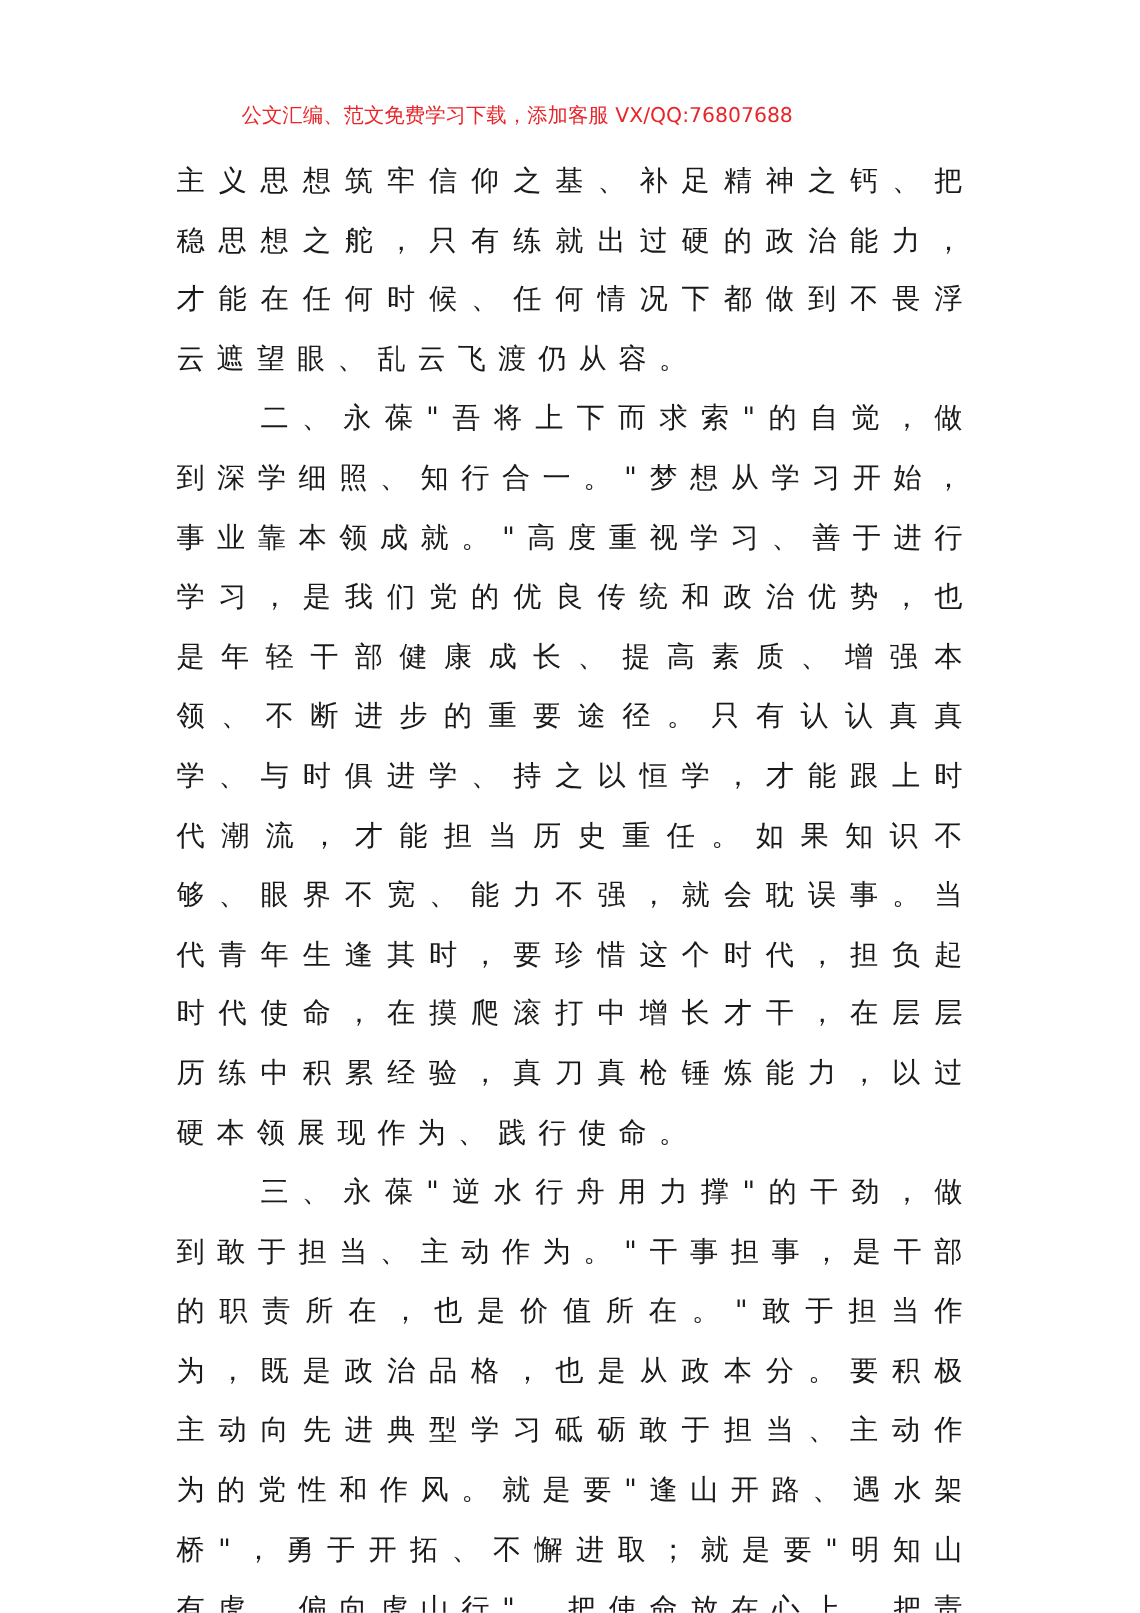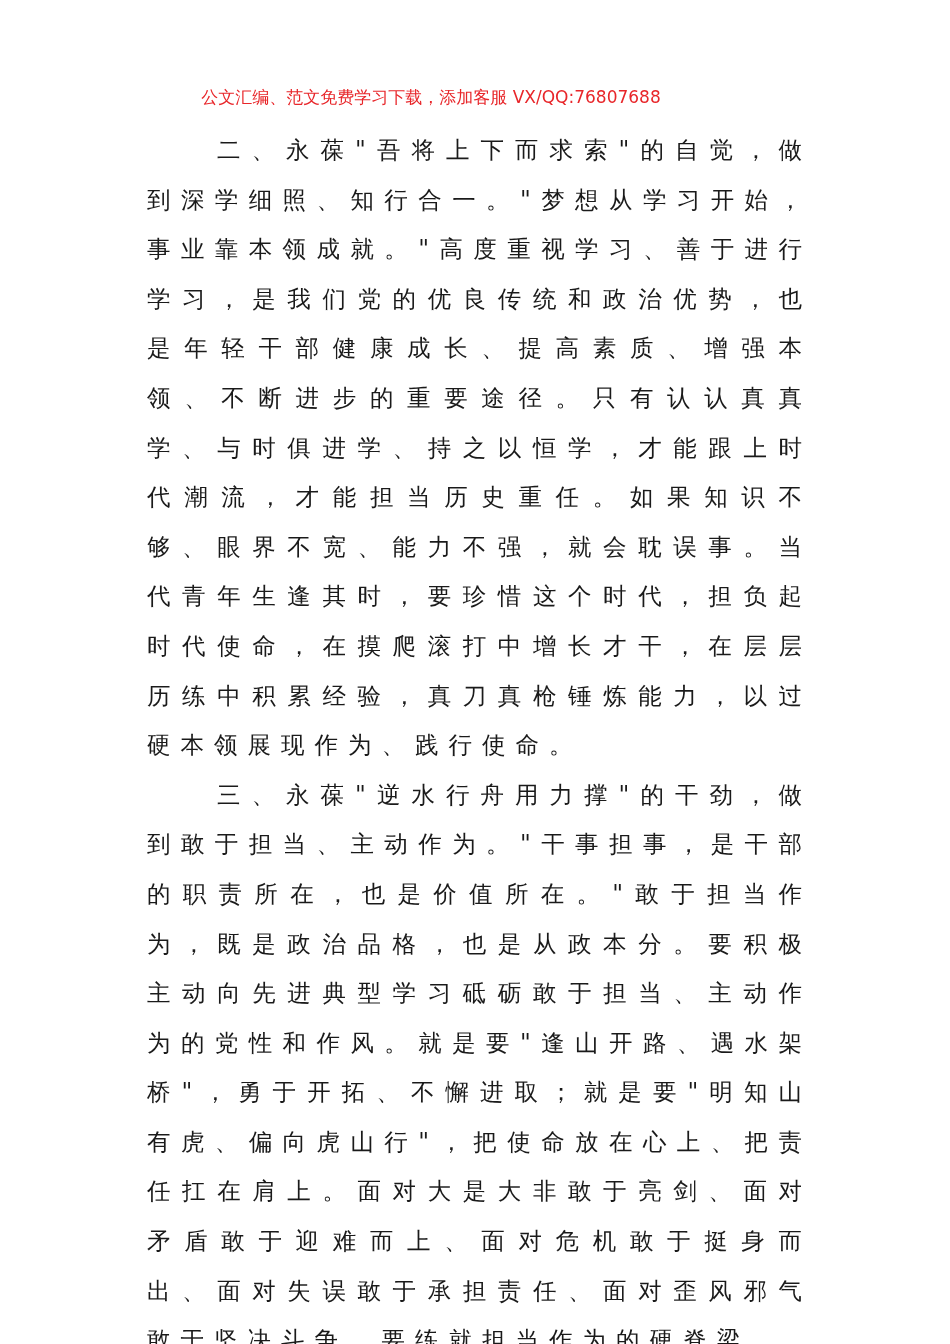--- a/index.html
+++ b/index.html
@@ -15,15 +15,16 @@
   }
   .para { margin: 0; text-align: justify; text-align-last: left; }
   .indent { text-indent: 70px; }
 </style>
 </head>
 <body>
 
 <div class="header">公文汇编、范文免费学习下载，添加客服 VX/QQ:76807688</div>
 
 <div class="page">
+  <p class="para">主义思想筑牢信仰之基、补足精神之钙、把稳思想之舵，只有练就出过硬的政治能力，才能在任何时候、任何情况下都做到不畏浮云遮望眼、乱云飞渡仍从容。</p>
   <p class="para indent">二、永葆"吾将上下而求索"的自觉，做到深学细照、知行合一。"梦想从学习开始，事业靠本领成就。"高度重视学习、善于进行学习，是我们党的优良传统和政治优势，也是年轻干部健康成长、提高素质、增强本领、不断进步的重要途径。只有认认真真学、与时俱进学、持之以恒学，才能跟上时代潮流，才能担当历史重任。如果知识不够、眼界不宽、能力不强，就会耽误事。当代青年生逢其时，要珍惜这个时代，担负起时代使命，在摸爬滚打中增长才干，在层层历练中积累经验，真刀真枪锤炼能力，以过硬本领展现作为、践行使命。</p>
   <p class="para indent">三、永葆"逆水行舟用力撑"的干劲，做到敢于担当、主动作为。"干事担事，是干部的职责所在，也是价值所在。"敢于担当作为，既是政治品格，也是从政本分。要积极主动向先进典型学习砥砺敢于担当、主动作为的党性和作风。就是要"逢山开路、遇水架桥"，勇于开拓、不懈进取；就是要"明知山有虎、偏向虎山行"，把使命放在心上、把责任扛在肩上。面对大是大非敢于亮剑、面对矛盾敢于迎难而上、面对危机敢于挺身而出、面对失误敢于承担责任、面对歪风邪气敢于坚决斗争。要练就担当作为的硬脊梁、</p>
 </div>
 
 </body></html>

